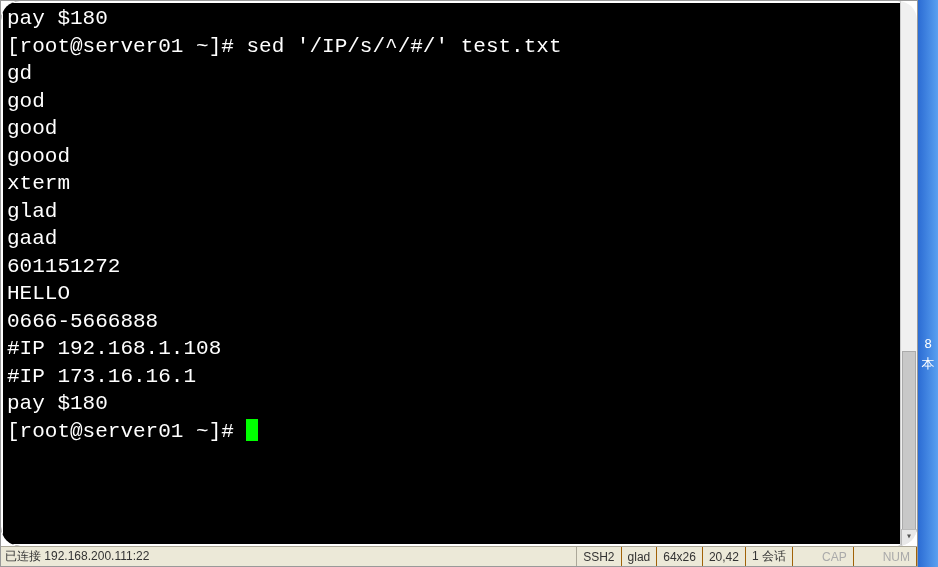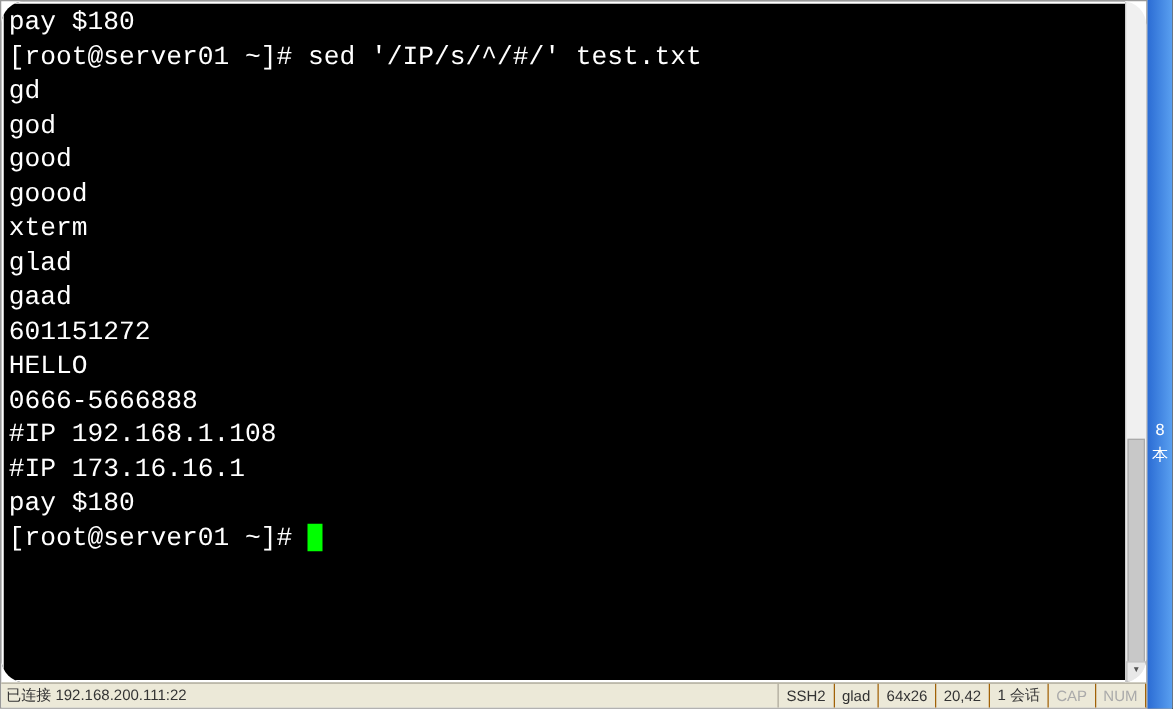--- a/index.html
+++ b/index.html
@@ -107,20 +107,21 @@
     }
     .status-cell {
       padding: 0 6px;
       border-right: 1px solid #a16207;
       height: 100%;
       display: flex;
       align-items: center;
     }
     .status-cell.dim {
       color: #aaa;
+      margin-left: 23px;
     }
     .right-strip {
       width: 20px;
       background: linear-gradient(to right, #2b6cd4, #5aa0f0);
       color: #fff;
       font-family: Arial, sans-serif;
       font-size: 13px;
       display: flex;
       flex-direction: column;
       align-items: center;

